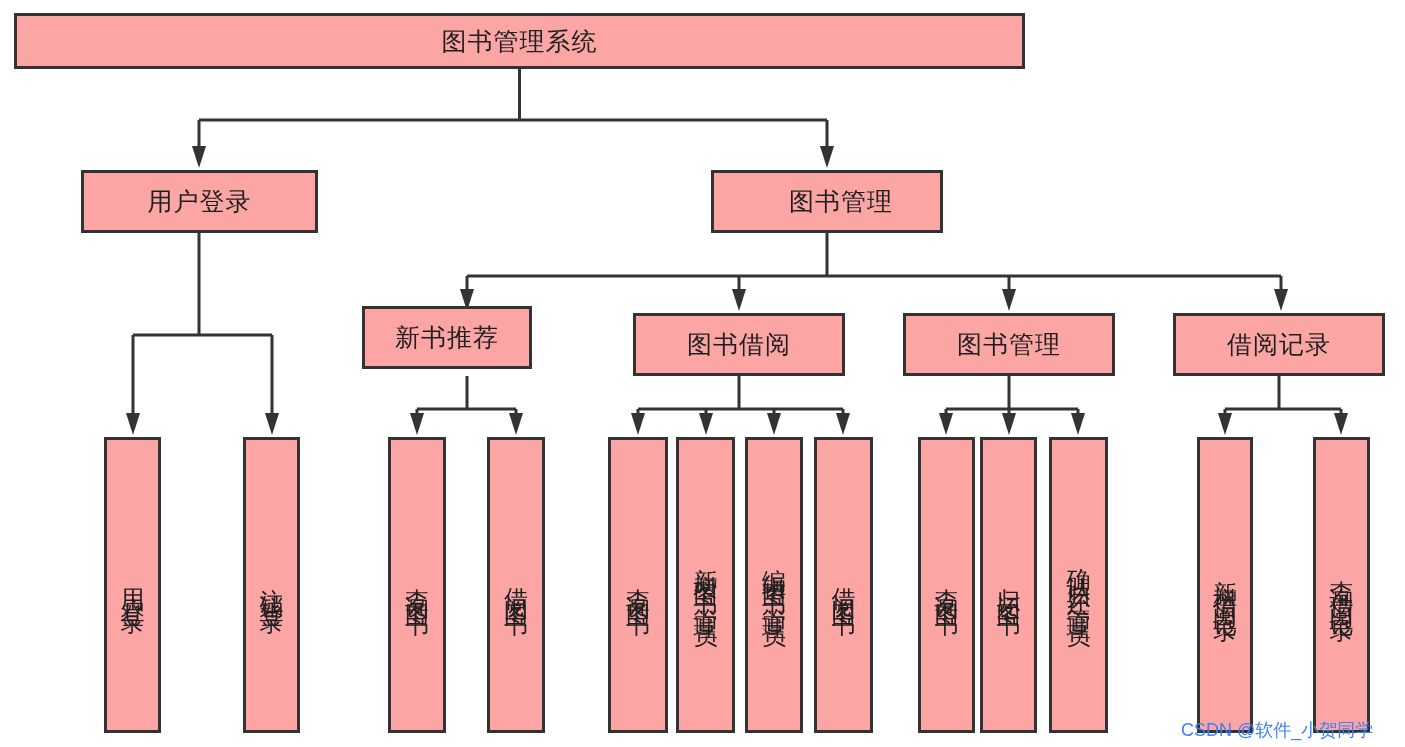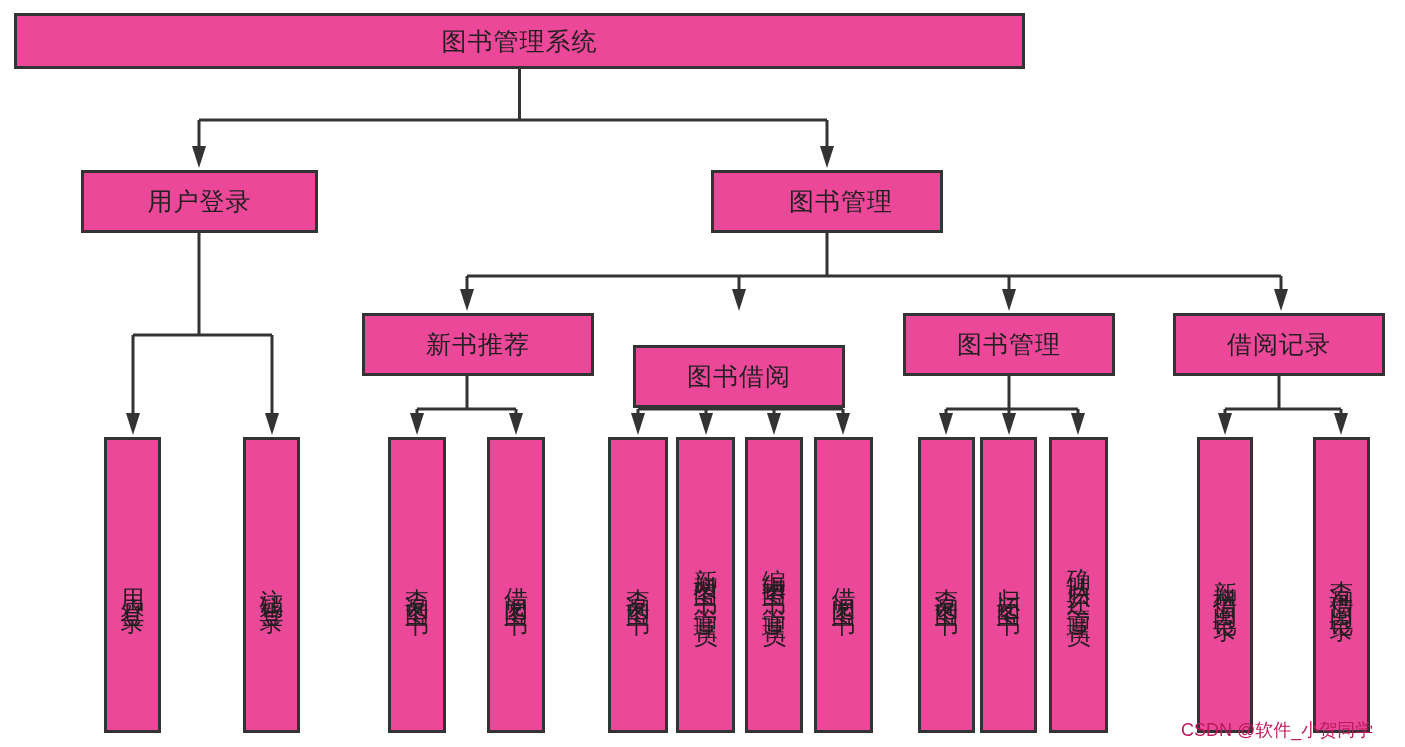--- a/index.html
+++ b/index.html
@@ -17,21 +17,21 @@
   }
   .connectors {
     position: absolute;
     left: 0;
     top: 0;
     pointer-events: none;
   }
   .box {
     position: absolute;
     box-sizing: border-box;
-    background: #ec4899;
+    background: #fca5a5;
     border: 3px solid #333333;
     color: #1f1f1f;
     display: flex;
     align-items: center;
     justify-content: center;
     text-align: center;
   }
   .hbox {
     font-size: 25px;
     letter-spacing: 1px;
@@ -42,21 +42,21 @@
     font-size: 24px;
     letter-spacing: 8px;
     line-height: 1;
     white-space: nowrap;
   }
   .watermark {
     position: absolute;
     left: 1181px;
     top: 718px;
     font-size: 18px;
-    color: #be185d;
+    color: #3b82f6;
     white-space: nowrap;
   }
 </style>
 </head>
 <body>
 
 <div class="canvas">
 
   <svg class="connectors" width="1405" height="747" viewBox="0 0 1405 747">
     <g stroke="#333333" stroke-width="3" fill="none">
@@ -96,22 +96,22 @@
       <polygon points="1225,435 1218,413 1232,413"></polygon>
       <polygon points="1341,435 1334,413 1348,413"></polygon>
     </g>
   </svg>
 
   <div class="box hbox" style="left:14px; top:13px; width:1011px; height:56px;">图书管理系统</div>
 
   <div class="box hbox" style="left:81px; top:170px; width:237px; height:63px;">用户登录</div>
   <div class="box hbox" style="left:711px; top:170px; width:232px; height:63px;padding-left:28px;">图书管理</div>
 
-  <div class="box hbox" style="left:362px; top:313px; width:232px; height:63px;">新书推荐</div>
-  <div class="box hbox" style="left:633px; top:313px; width:212px; height:63px;margin-top:32px;">图书借阅</div>
+  <div class="box hbox" style="left:362px; top:306px; width:170px; height:63px;">新书推荐</div>
+  <div class="box hbox" style="left:633px; top:313px; width:212px; height:63px;">图书借阅</div>
   <div class="box hbox" style="left:903px; top:313px; width:212px; height:63px;">图书管理</div>
   <div class="box hbox" style="left:1173px; top:313px; width:212px; height:63px;">借阅记录</div>
 
   <div class="box vbox" style="left:104px; top:437px; width:57px; height:296px;">用户登录</div>
   <div class="box vbox" style="left:243px; top:437px; width:57px; height:296px;">注销登录</div>
 
   <div class="box vbox" style="left:388px; top:437px; width:58px; height:296px;">查询图书</div>
   <div class="box vbox" style="left:487px; top:437px; width:58px; height:296px;">借阅图书</div>
 
   <div class="box vbox" style="left:608px; top:437px; width:60px; height:296px;">查询图书</div>

